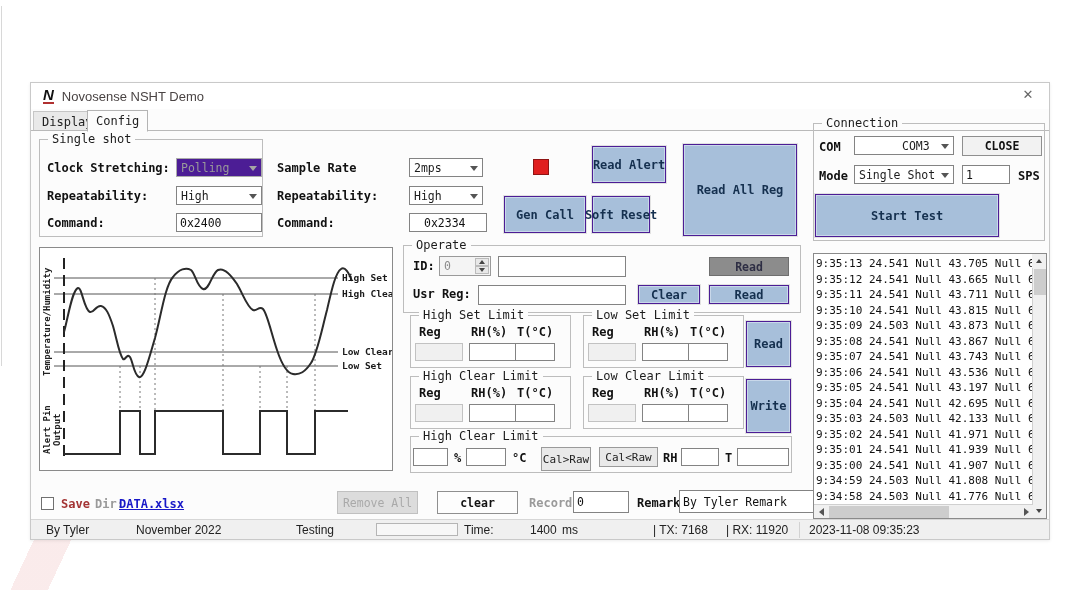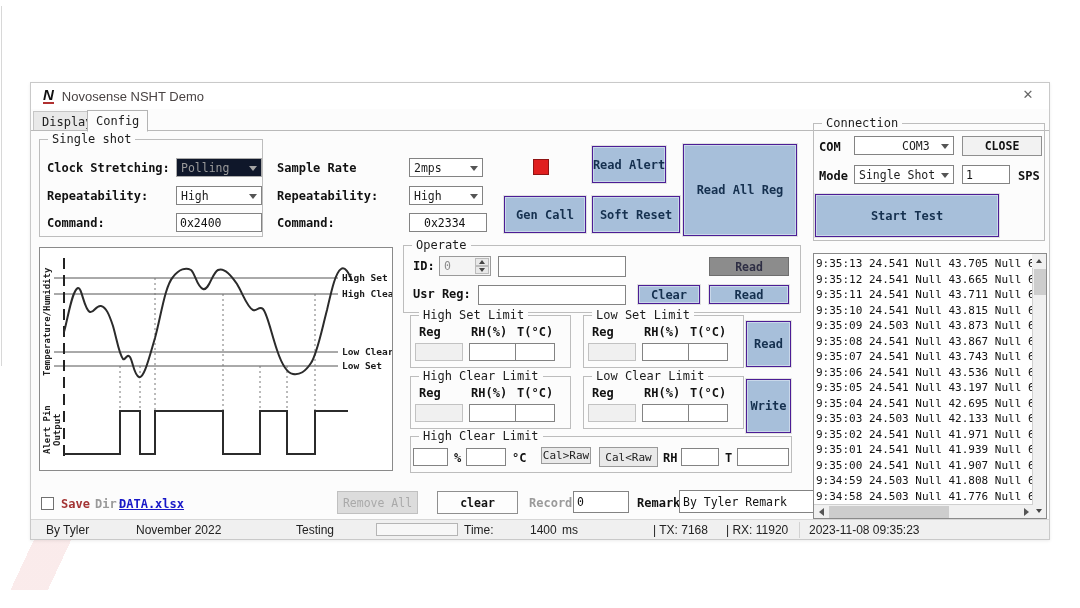--- a/index.html
+++ b/index.html
@@ -40,21 +40,21 @@
   
   .grp { position:absolute; border:1px solid #bdbdbd; }
   .grp > .legend { position:absolute; top:-8px; left:8px; background:#fcfcfc; padding:0 4px;
                    font-size:12px; color:#1c1c1c; white-space:nowrap; }
 
   .lbl { position:absolute; font-size:12px; font-weight:bold; color:#111; white-space:nowrap; }
   .lbl.gray { color:#9a9a9a; font-weight:bold; }
 
   .combo { position:absolute; height:19px; background:#fff; border:1px solid #838383;
            font-size:11.5px; color:#1c1c1c; padding:2px 16px 0 4px; white-space:nowrap; overflow:hidden; }
-  .combo.disabled { background:#0f172a; color:#9a9a9a; border-color:#ababab; }
+  .combo.disabled { background:#4c1d95; color:#9a9a9a; border-color:#ababab; }
   .combo .arr { position:absolute; right:4px; top:7px; width:0; height:0;
                 border-left:4px solid transparent; border-right:4px solid transparent; border-top:5px solid #555; }
   .combo.disabled .arr { border-top-color:#a5a5a5; }
 
   .tinput { position:absolute; height:19px; background:#fff; border:1px solid #838383;
             font-family:"DejaVu Sans Mono", monospace; font-size:11.5px; color:#111; padding:0 3px; }
   .tinput.grayed { background:#f0f0f0; border-color:#c2c2c2; }
 
   .btn-blue { position:absolute; background:#a7bfda; border:1px solid #4c1d95;
               box-shadow:inset 0 0 0 1px #c9d8ea, 0 0 0 1px #e2e2e2;
@@ -157,21 +157,21 @@
     <div class="combo" style="left:378px; top:103px; width:74px;">
       <span>High</span>
       <span class="arr"></span>
     </div>
     <div class="lbl" style="left:246px; top:133px;">Command:</div>
     <input class="tinput" style="left: 378px; top: 130px; width: 78px; padding-left: 14px;" value="0x2334">
 
     <div class="led"></div>
     <div class="btn-blue" style="left:561px; top:63px; width:74px; height:37px;">Read Alert</div>
     <div class="btn-blue" style="left:473px; top:113px; width:82px; height:37px;">Gen Call</div>
-    <div class="btn-blue" style="left:561px; top:113px; width:88px; height:37px;">Soft Reset</div>
+    <div class="btn-blue" style="left:561px; top:113px; width:58px; height:37px;">Soft Reset</div>
     <div class="btn-blue" style="left:652px; top:61px; width:114px; height:92px;">Read All Reg</div>
 
     <div class="grp" style="left:782px; top:40px; width:232px; height:118px;">
       <span class="legend">Connection</span>
     </div>
     <div class="lbl" style="left:788px; top:57px;">COM</div>
     <div class="combo" style="left:823px; top:53px; width:100px;padding-left:47px;">
       <span>COM3</span>
       <span class="arr"></span>
     </div>
@@ -288,21 +288,21 @@
     <div class="btn-blue" style="left:715px; top:238px; width:45px; height:46px;">Read</div>
     <div class="btn-blue" style="left:715px; top:296px; width:45px; height:54px;">Write</div>
 
     <div class="grp" style="left:379px; top:353px; width:382px; height:37px;">
       <span class="legend">High Clear Limit</span>
     </div>
     <input class="tinput" style="left: 382px; top: 365px; width: 35px; height: 18px;">
     <div class="lbl" style="left:423px; top:368px;">%</div>
     <input class="tinput" style="left: 435px; top: 365px; width: 40px; height: 18px;">
     <div class="lbl" style="left:481px; top:368px;">°C</div>
-    <div class="btn-calc" style="left:510px; top:364px; width:50px; height:17px;">Cal&gt;Raw</div>
+    <div class="btn-calc" style="left:510px; top:364px; width:50px; height:24px;">Cal&gt;Raw</div>
     <div class="btn-calc" style="left:568px; top:364px; width:59px; height:20px;">Cal&lt;Raw</div>
     <div class="lbl" style="left:632px; top:368px;">RH</div>
     <input class="tinput" style="left: 650px; top: 365px; width: 38px; height: 18px;">
     <div class="lbl" style="left:694px; top:368px;">T</div>
     <input class="tinput" style="left: 706px; top: 365px; width: 52px; height: 18px;">
 
     <div class="checkbox" style="left:10px; top:414px;"></div>
     <div class="lbl" style="left:30px; top:414px; color:#a33434;">Save</div>
     <div class="lbl gray" style="left:64px; top:414px;">Dir:</div>
     <a class="link" style="left:88px; top:414px;">DATA.xlsx</a>

